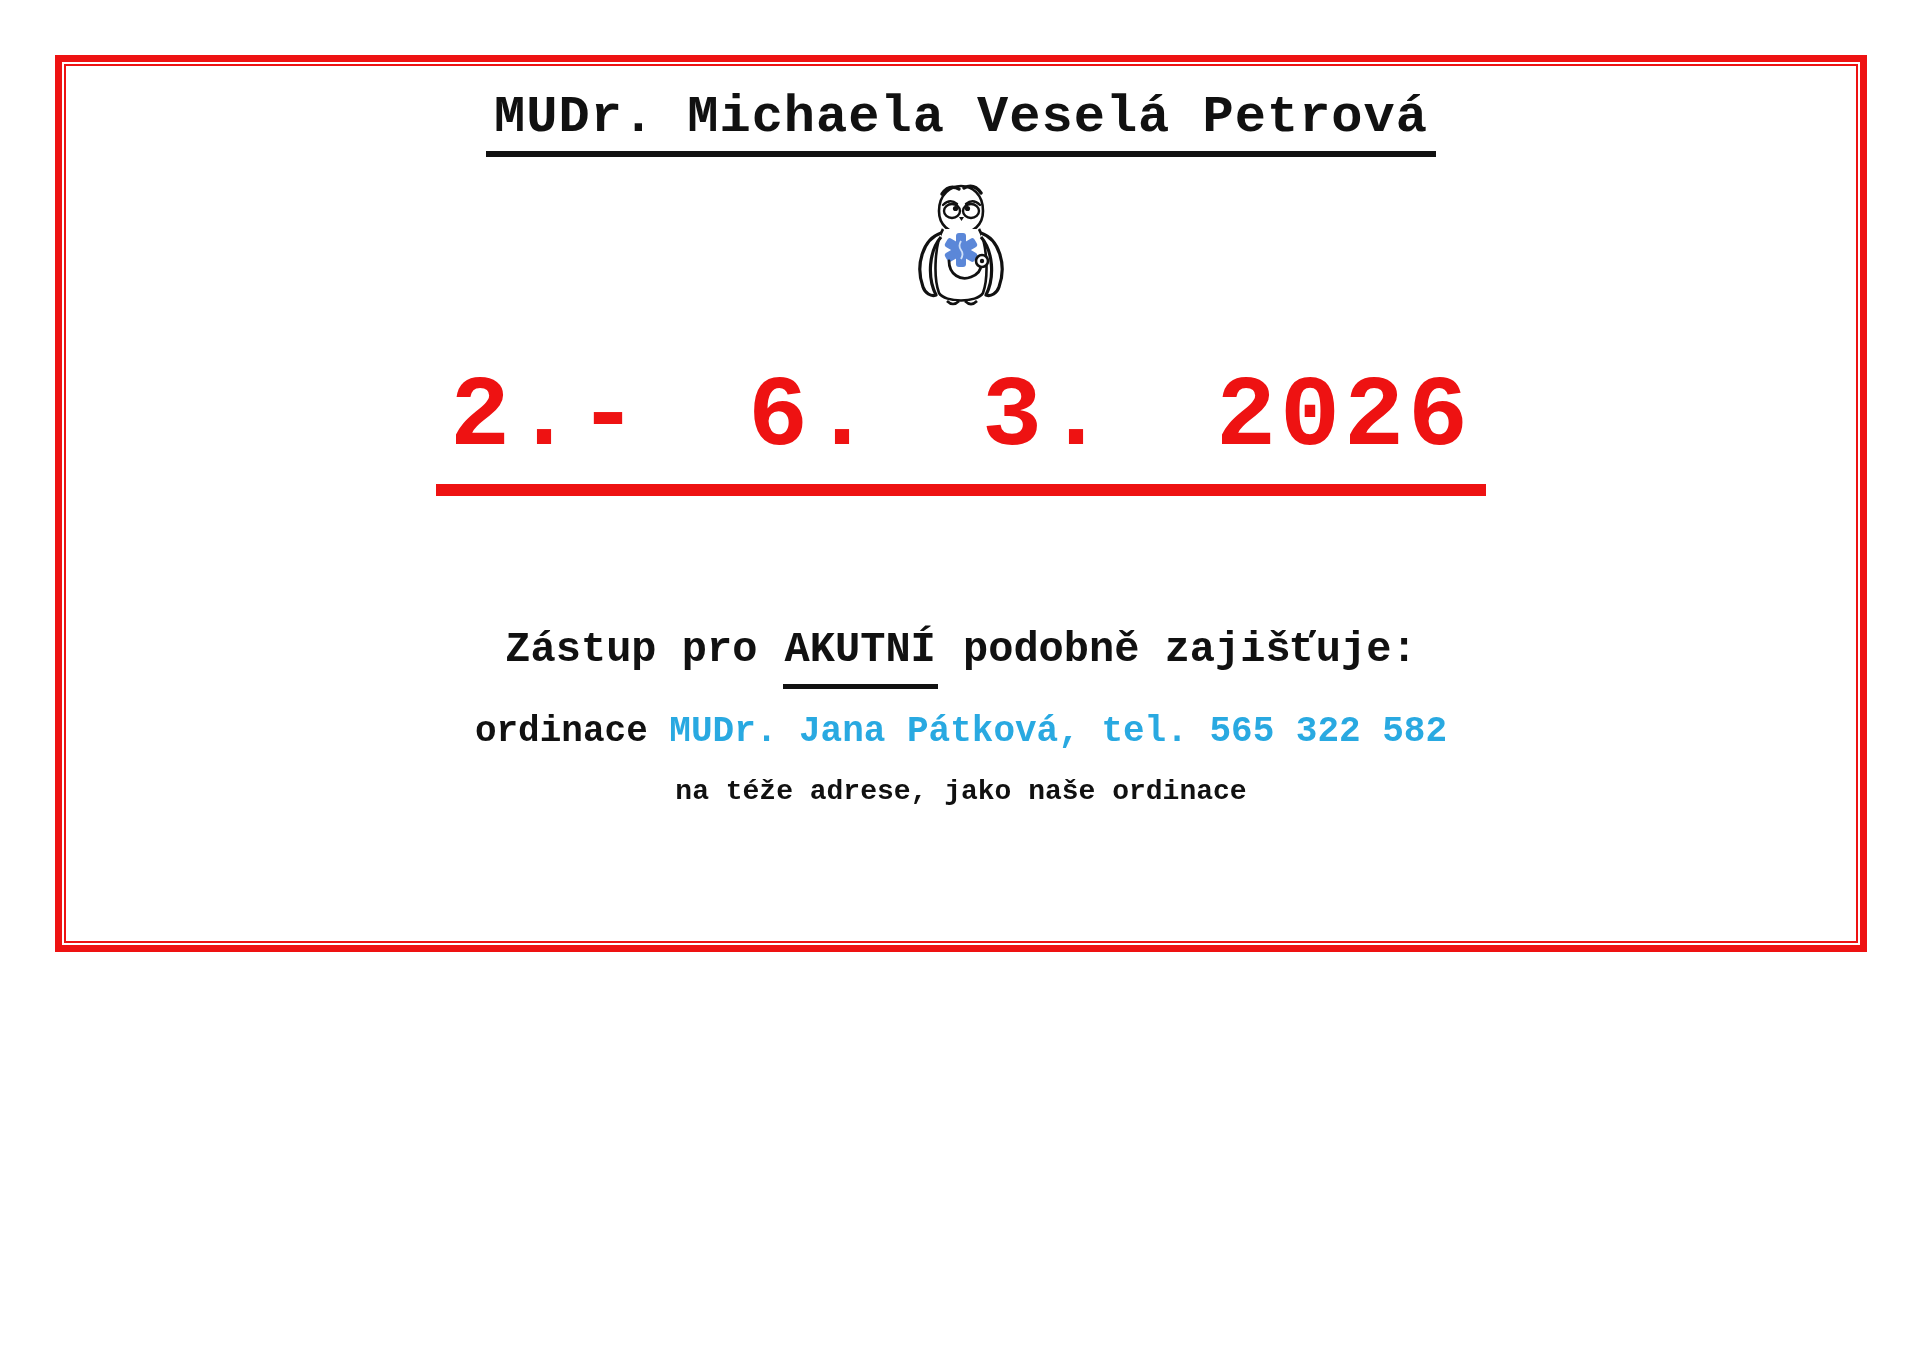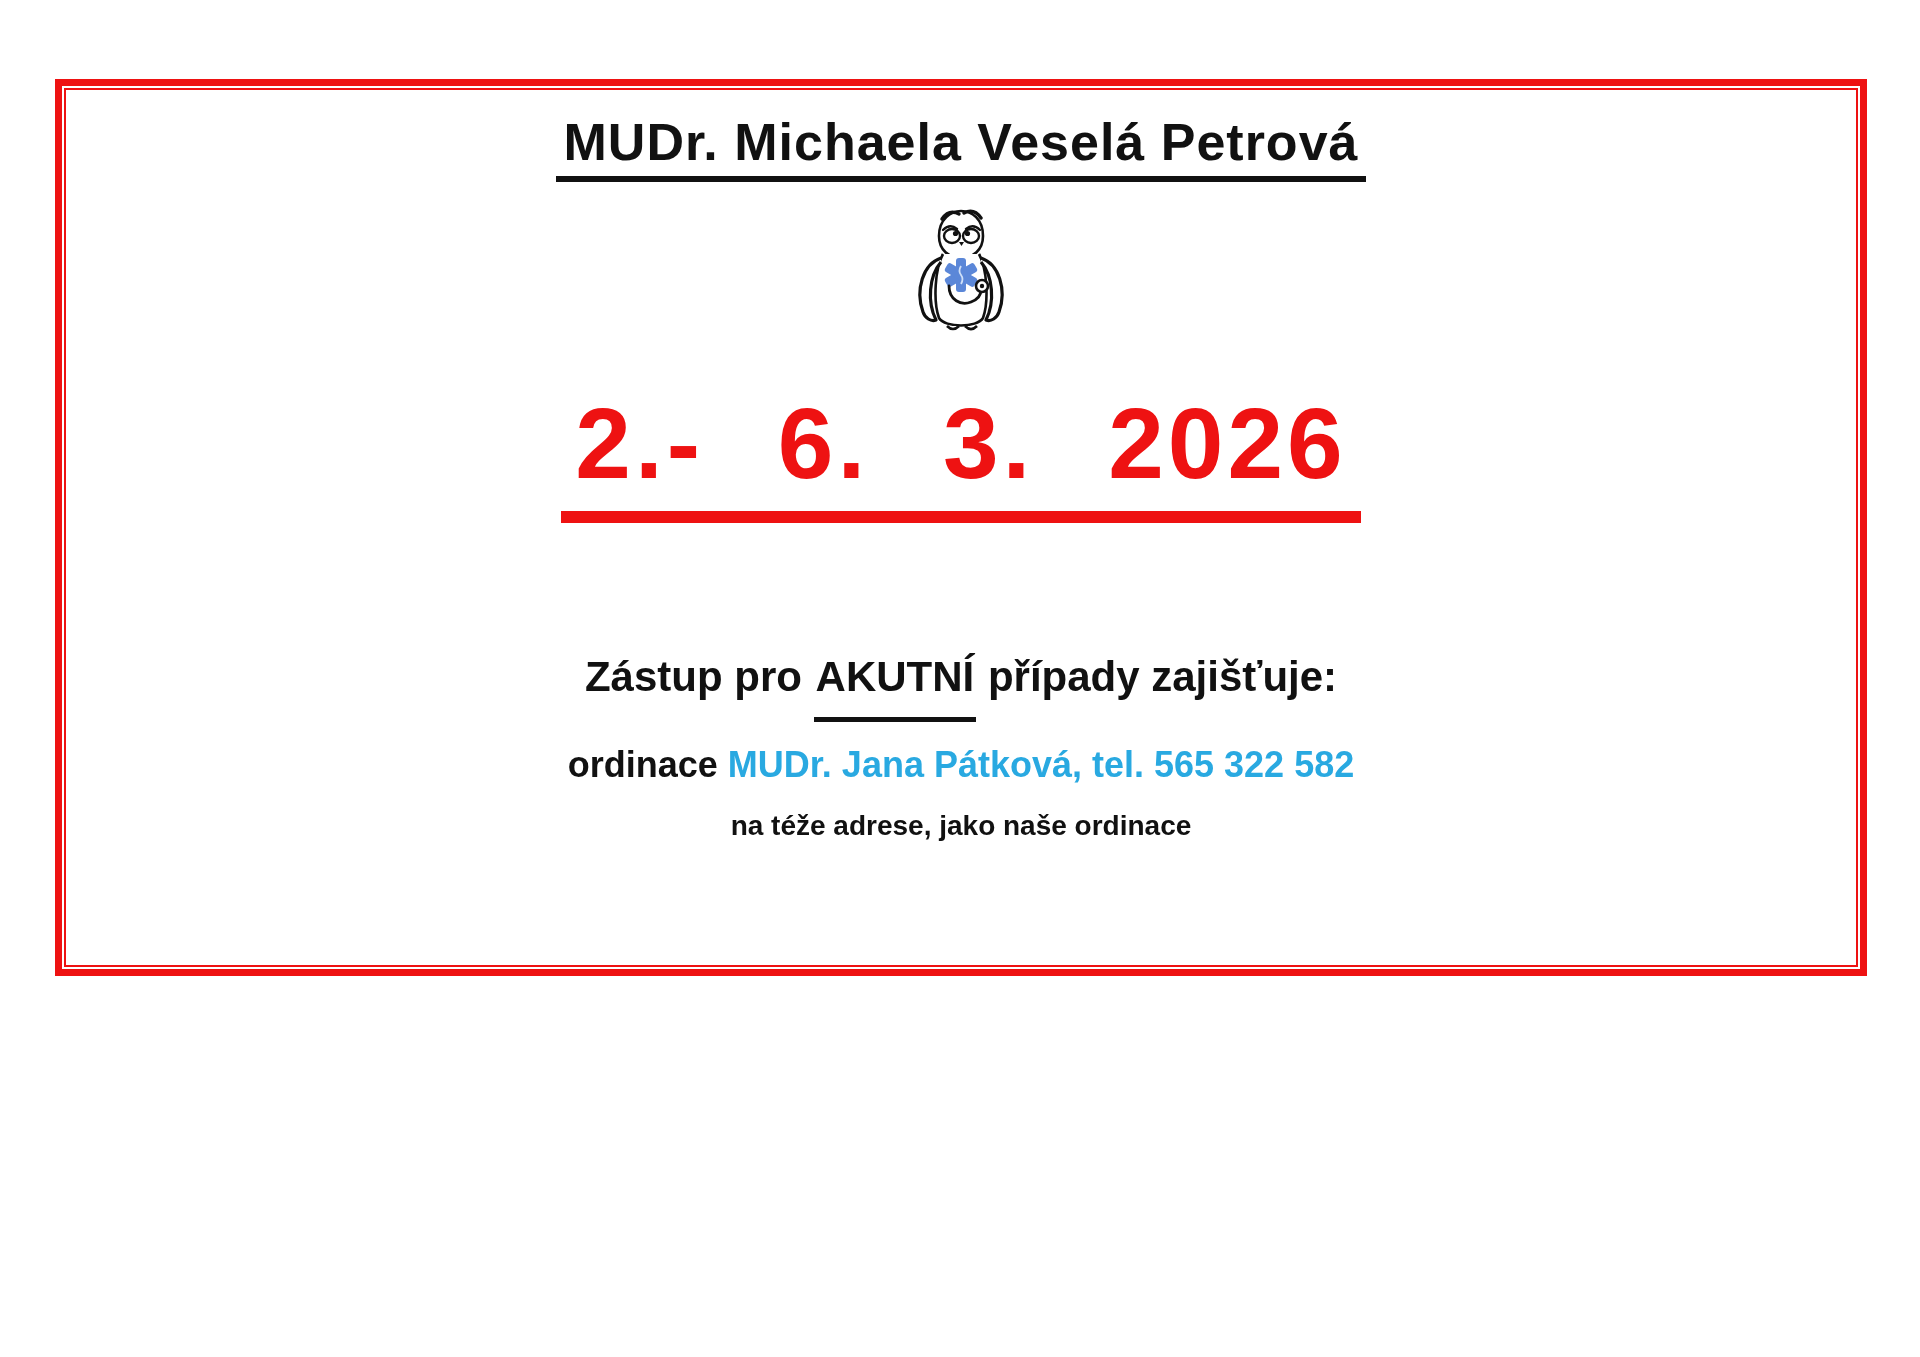--- a/index.html
+++ b/index.html
@@ -9,25 +9,24 @@
     --ink: #111111;
     --paper: #ffffff;
   }
   * { margin: 0; padding: 0; box-sizing: border-box; }
   html, body { background: var(--paper); }
   .page {
     position: relative;
     width: 1920px;
     height: 1005px;
     background: var(--paper);
-    font-family: Liberation Sans, sans-serif;
+    font-family: Liberation Mono, monospace;
     font-weight: bold;
     color: var(--ink);
     overflow: hidden;
-    margin-top: 24px;
   }
   
   .frame-outer {
     position: absolute;
     top: 55px; left: 55px; right: 53px; bottom: 53px;
     border: 7px solid var(--accent-red);
   }
   .frame-inner {
     position: absolute;
     inset: 2px;
@@ -71,21 +70,21 @@
   .notice-date .u {
     display: inline-block;
     padding: 0 14px 10px 14px;
     border-bottom: 12px solid var(--accent-red);
     text-align: right;
   }
   .substitute-block { margin-top: 130px; }
   .sub-line1 { font-size: 42px; }
   .sub-line1 .u {
     display: inline-block;
-    padding: 0 2px 16px 2px;
+    padding: 0 2px 10px 2px;
     border-bottom: 5px solid var(--ink);
   }
   .sub-line2 { margin-top: 22px; font-size: 36px; }
   .sub-line2 .contact { color: var(--contact-blue); }
   .sub-line3 { margin-top: 24px; font-size: 28px; }
   .disclaimer {
     margin-top: 108px;
     font-size: 40px;
   }
   .disclaimer .u {
@@ -153,21 +152,21 @@
       </svg>
     </div>
 
 
     <div class="notice-date">
       <span class="u">2.- 6. 3. 2026</span>
     </div>
 
     <div class="substitute-block">
       <div class="sub-line1">
-        <span>Zástup pro </span><span class="u">AKUTNÍ</span><span> případy zajišťuje:</span>
+        <span>Zástup pro </span><span class="u">AKUTNÍ</span><span> podobně zajišťuje:</span>
       </div>
       <div class="sub-line2">
         <span>ordinace </span><span class="contact">MUDr. Jana Pátková, tel. 565 322 582</span>
       </div>
       <div class="sub-line3">na téže adrese, jako naše ordinace</div>
     </div>
 
 
   </div>
 </div>

